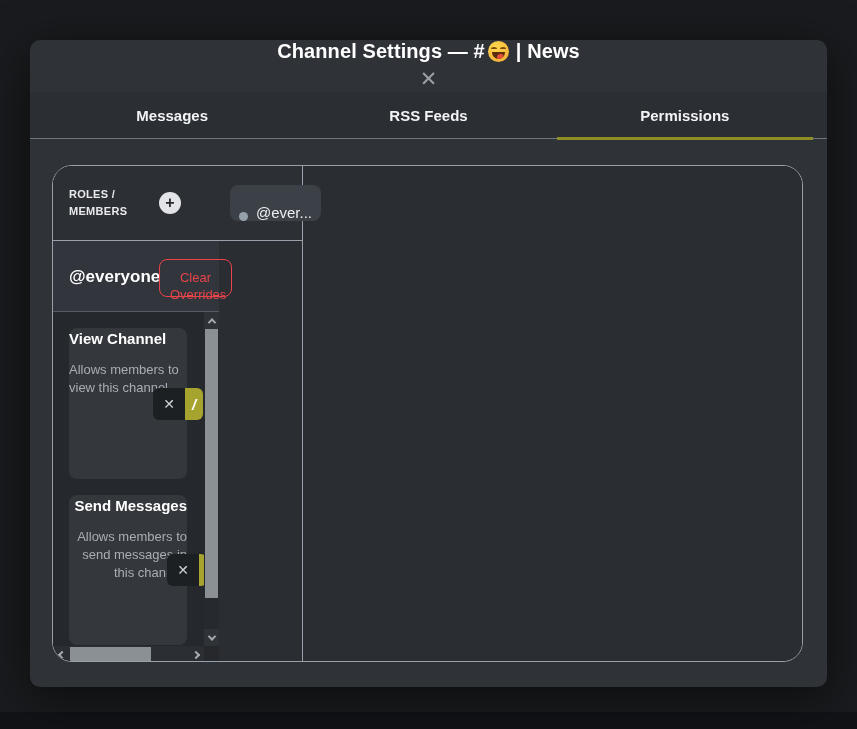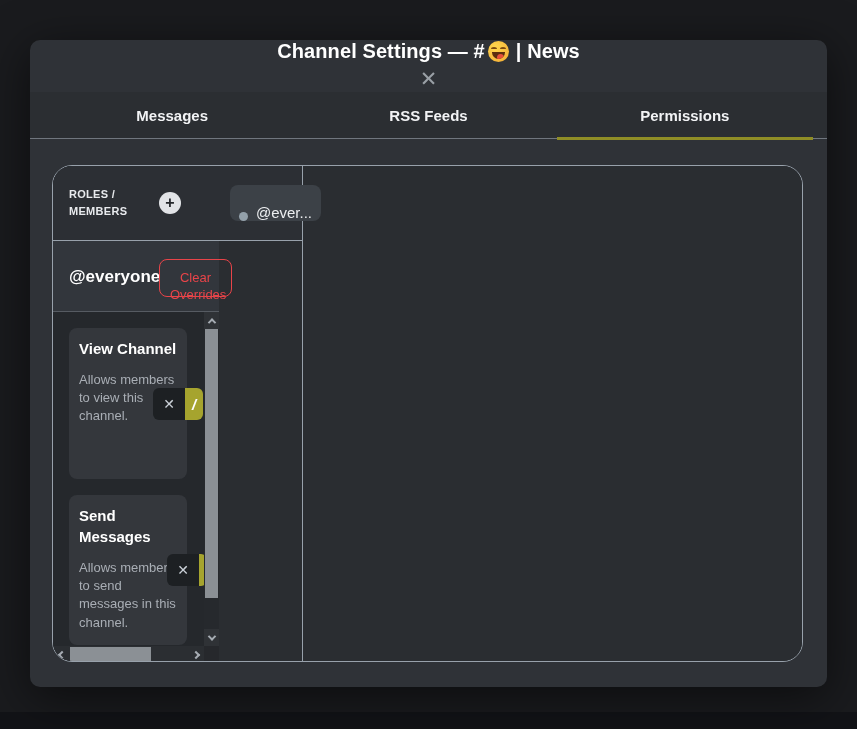--- a/index.html
+++ b/index.html
@@ -57,23 +57,23 @@
   
   .role-row-light{position:absolute;left:0;top:75px;width:166px;height:71px;background:var(--row-light);
     border-bottom:1px solid #565b62;}
   .role-name{position:absolute;left:16px;top:75px;height:71px;display:flex;align-items:center;
     color:var(--text);font-size:17px;font-weight:bold;z-index:2;}
   .clear-overrides{position:absolute;left:106px;top:93px;width:73px;height:38px;background:transparent;
     border:1px solid var(--danger);border-radius:8px;color:var(--danger);font-size:13px;line-height:1.3;
     text-align:center;cursor:pointer;z-index:5;font-family:"Liberation Sans",sans-serif;padding:10px;}
   
   .perm-area{position:absolute;left:0;top:146px;width:166px;height:334px;background:var(--list-bg);overflow:hidden;}
-  .perm-card{position:absolute;left:16px;width:118px;background:var(--card-bg);border-radius:8px;padding:10px;}
+  .perm-card{position:absolute;left:16px;width:118px;background:var(--card-bg);border-radius:8px;}
   .perm-card.card-0{top:16px;height:151px;}
-  .perm-card.card-1{top:183px;height:150px;}
+  .perm-card.card-1{top:183px;height:150px;text-align:right;}
   .perm-title{color:var(--text);font-size:15px;font-weight:bold;line-height:1.4;margin-bottom:3px;}
   .perm-desc{color:var(--text-dim);font-size:13px;line-height:1.4;margin-top:12px;}
   .toggle-cluster{position:absolute;display:flex;z-index:3;}
   .cluster-0{left:100px;top:76px;}
   .cluster-1{left:114px;top:242px;}
   .toggle-deny{width:32px;height:32px;border:none;background:var(--deny-bg);color:#ccd2d9;
     border-radius:6px 0 0 6px;font-size:14px;cursor:pointer;font-family:"DejaVu Sans",sans-serif;}
   .toggle-pass{width:18px;height:32px;border:none;background:var(--accent);color:#fff;
     border-radius:0 6px 6px 0;font-size:15px;font-weight:bold;cursor:pointer;font-style:italic;}
   .toggle-pass.sliver{width:8px;}

